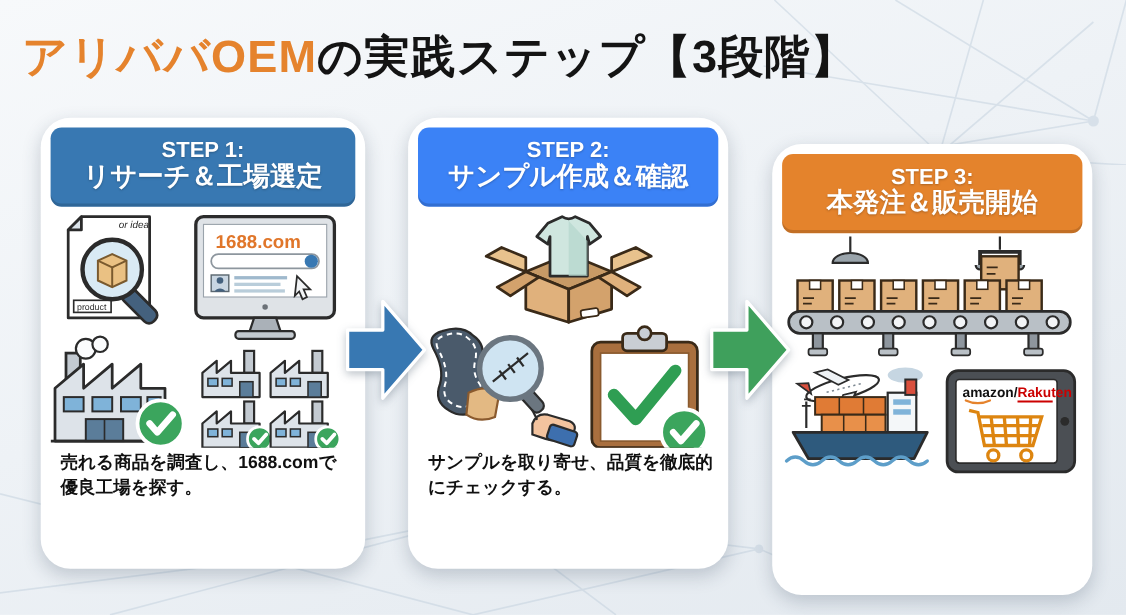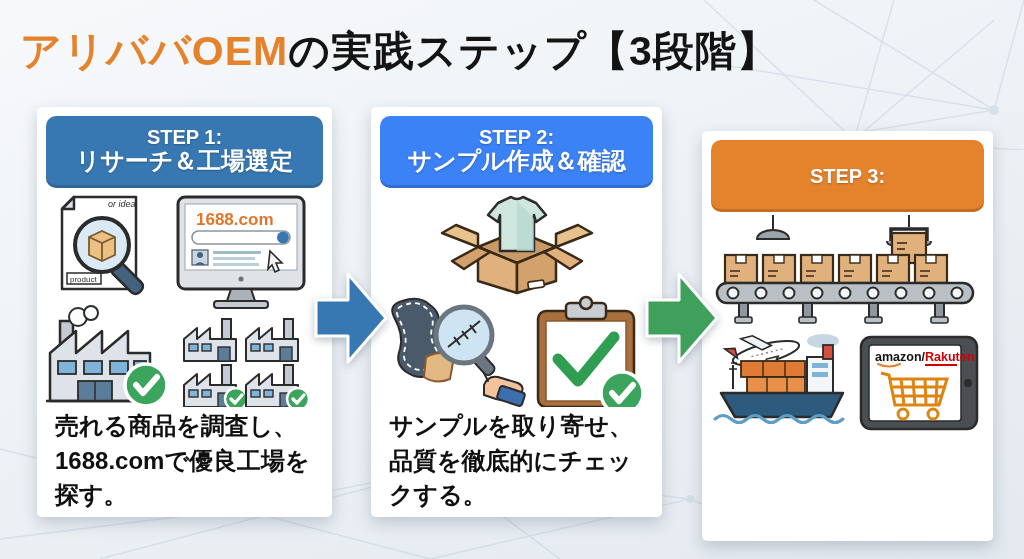--- a/index.html
+++ b/index.html
@@ -11,40 +11,40 @@
   .mesh{position:absolute;opacity:.5;pointer-events:none;}
   .mesh line{stroke:#c2d0dd;stroke-width:1.5;}
   .mesh circle{fill:#c2d0dd;}
   .title{
     position:absolute;top:24px;left:0;width:100%;text-align:left;
     font-size:41px;font-weight:800;letter-spacing:1px;color:#141414;margin-left:20px;
   }
   .title .hl{color:#e5832d;}
   .card{
     position:absolute;top:107px;height:410px;background:#ffffff;
-    border-radius:5px;box-shadow:0 6px 16px rgba(40,60,80,.22);
+    border-radius:27px;box-shadow:0 6px 16px rgba(40,60,80,.22);
   }
   #card1{left:37px;width:295px;}
   #card2{left:371px;width:291px;}
   #card3{left:702px;width:291px;margin-top:24px;}
   .card-header{
     position:absolute;top:9px;left:9px;right:9px;height:72px;border-radius:10px;
     display:flex;flex-direction:column;align-items:center;justify-content:center;
     color:#fff;text-shadow:0 1px 2px rgba(0,0,0,.25);
     box-shadow:inset 0 -3px 0 rgba(0,0,0,.15);
   }
   .hdr-blue{background:#3878b2;}
   .hdr-green{background:#3b82f6;}
   .hdr-orange{background:#e4832c;}
   .card-header .l1{font-size:20px;font-weight:800;line-height:1.15;}
   .card-header .l2{font-size:24px;font-weight:800;line-height:1.2;font-family:Liberation Mono, monospace;}
   .illus{position:absolute;top:82px;left:9px;width:273px;height:218px;}
   .card-desc{
     position:absolute;top:302px;left:18px;right:14px;
-    font-size:24px;font-weight:700;line-height:1.44;color:#101010;
+    font-size:16px;font-weight:700;line-height:1.44;color:#101010;
   }
   .arrow{position:absolute;top:262px;width:74px;height:112px;z-index:5;
     filter:drop-shadow(0 3px 4px rgba(40,60,80,.3));}
   #arrow1{left:314px;}
   #arrow2{left:645px;}
   svg text{font-family:"Liberation Sans","DejaVu Sans",sans-serif;}
 </style>
 </head>
 <body>
 
@@ -234,20 +234,21 @@
   <div class="card-desc">サンプルを取り寄せ、品質を徹底的にチェックする。</div>
 </div>
 
 <svg class="arrow" id="arrow2" viewBox="0 0 74 112">
   <polygon points="2,38 34,38 34,12 72,56 34,100 34,74 2,74" fill="#3fa05c" stroke="#ffffff" stroke-width="3" stroke-linejoin="round"></polygon>
 </svg>
 
 <div class="card" id="card3">
   <div class="card-header hdr-orange">
     <div class="l1">STEP 3:</div>
+    <div class="l2">本発注＆販売開始</div>
   </div>
   <svg class="illus" viewBox="0 0 273 218">
 
     <g>
       <line x1="62" y1="2" x2="62" y2="16" stroke="#2b2b2b" stroke-width="2"></line>
       <path d="M46 26 a16 9 0 0 1 32 0 Z" fill="#9aa4ab" stroke="#2b2b2b" stroke-width="2"></path>
       <g>
         <line x1="198" y1="2" x2="198" y2="14" stroke="#2b2b2b" stroke-width="2"></line>
         <path d="M180 28 L180 16 L216 16 L216 28" fill="none" stroke="#2b2b2b" stroke-width="3.5"></path>
         <path d="M176 28 a4 4 0 1 0 8 0 M212 28 a4 4 0 1 0 8 0" fill="#9aa4ab" stroke="#2b2b2b" stroke-width="2"></path>

